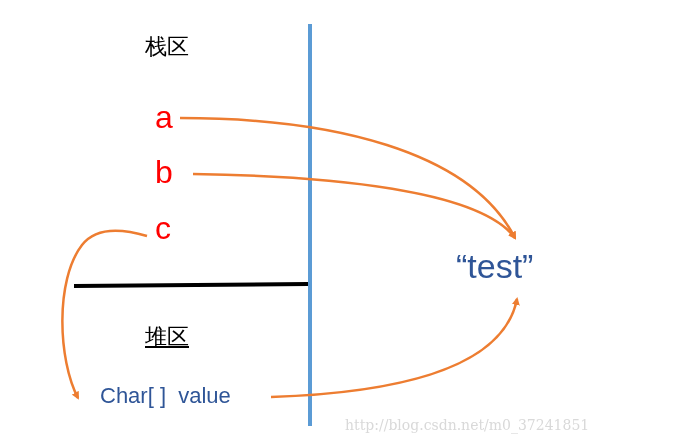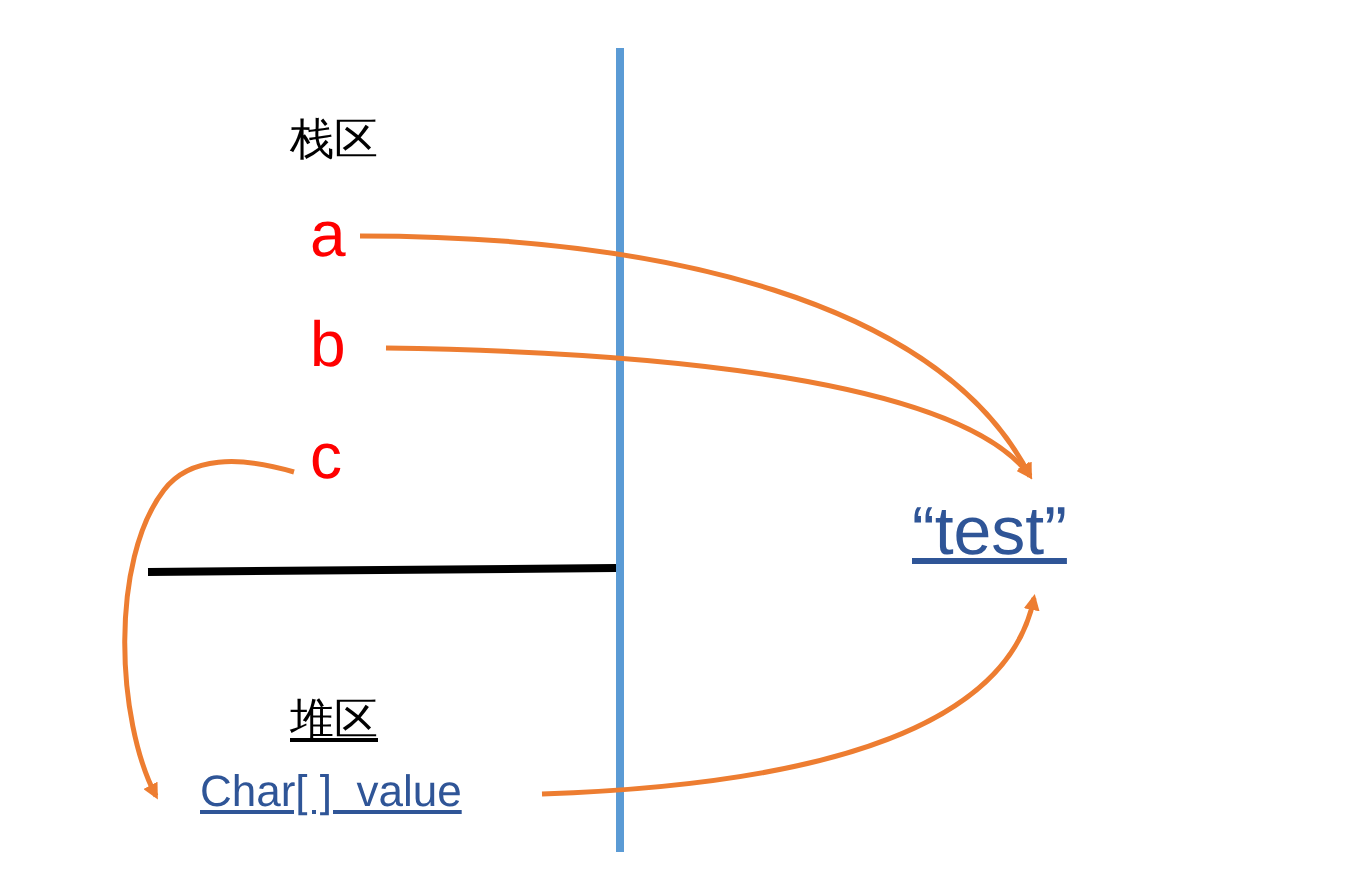--- a/index.html
+++ b/index.html
@@ -1,20 +1,20 @@
 <!DOCTYPE html>
 <html><head>
 <meta charset="utf-8">
 <style>
   html, body { margin: 0; padding: 0; background: #ffffff; }
   .canvas { position: relative; width: 676px; height: 448px; overflow: hidden; background: #fff; font-family: "DejaVu Sans", sans-serif; }
   .lbl { position: absolute; white-space: nowrap; }
-  .title { font-size: 22px; color: #000; margin-top: 23px; }
+  .title { font-size: 22px; color: #000; }
   .var { font-size: 32px; color: #ff0000; font-family: "Liberation Sans", sans-serif; }
-  .blue { color: #2f5597; font-family: "Liberation Sans", sans-serif; text-decoration: underline; }
+  .blue { color: #2f5597; font-family: "Liberation Sans", sans-serif; }
   .wm { font-family: "DejaVu Serif", serif; font-size: 14px; color: #d9d9d9; }
   svg.lines { position: absolute; left: 0; top: 0; }
 </style>
 </head>
 <body>
 
 <div class="canvas">
 
   <svg class="lines" width="676" height="448" viewBox="0 0 676 448">
     <defs>
@@ -39,13 +39,14 @@
   <div class="lbl title" style="left:145px; top:32px;">栈区</div>
   <div class="lbl title" style="left:145px; top:322px;text-decoration:underline;">堆区</div>
 
   <div class="lbl var" style="left:155px; top:99px;">a</div>
   <div class="lbl var" style="left:155px; top:154px;">b</div>
   <div class="lbl var" style="left:155px; top:210px;">c</div>
 
   <div class="lbl blue" style="left:456px; top:247px; font-size:34px;">“test”</div>
   <div class="lbl blue" style="left:100px; top:383px; font-size:22px; white-space:pre;text-align:center;">Char[ ]  value</div>
 
+  <div class="lbl wm" style="left:345px; top:417px;">http://blog.csdn.net/m0_37241851</div>
 </div>
 
 </body></html>

